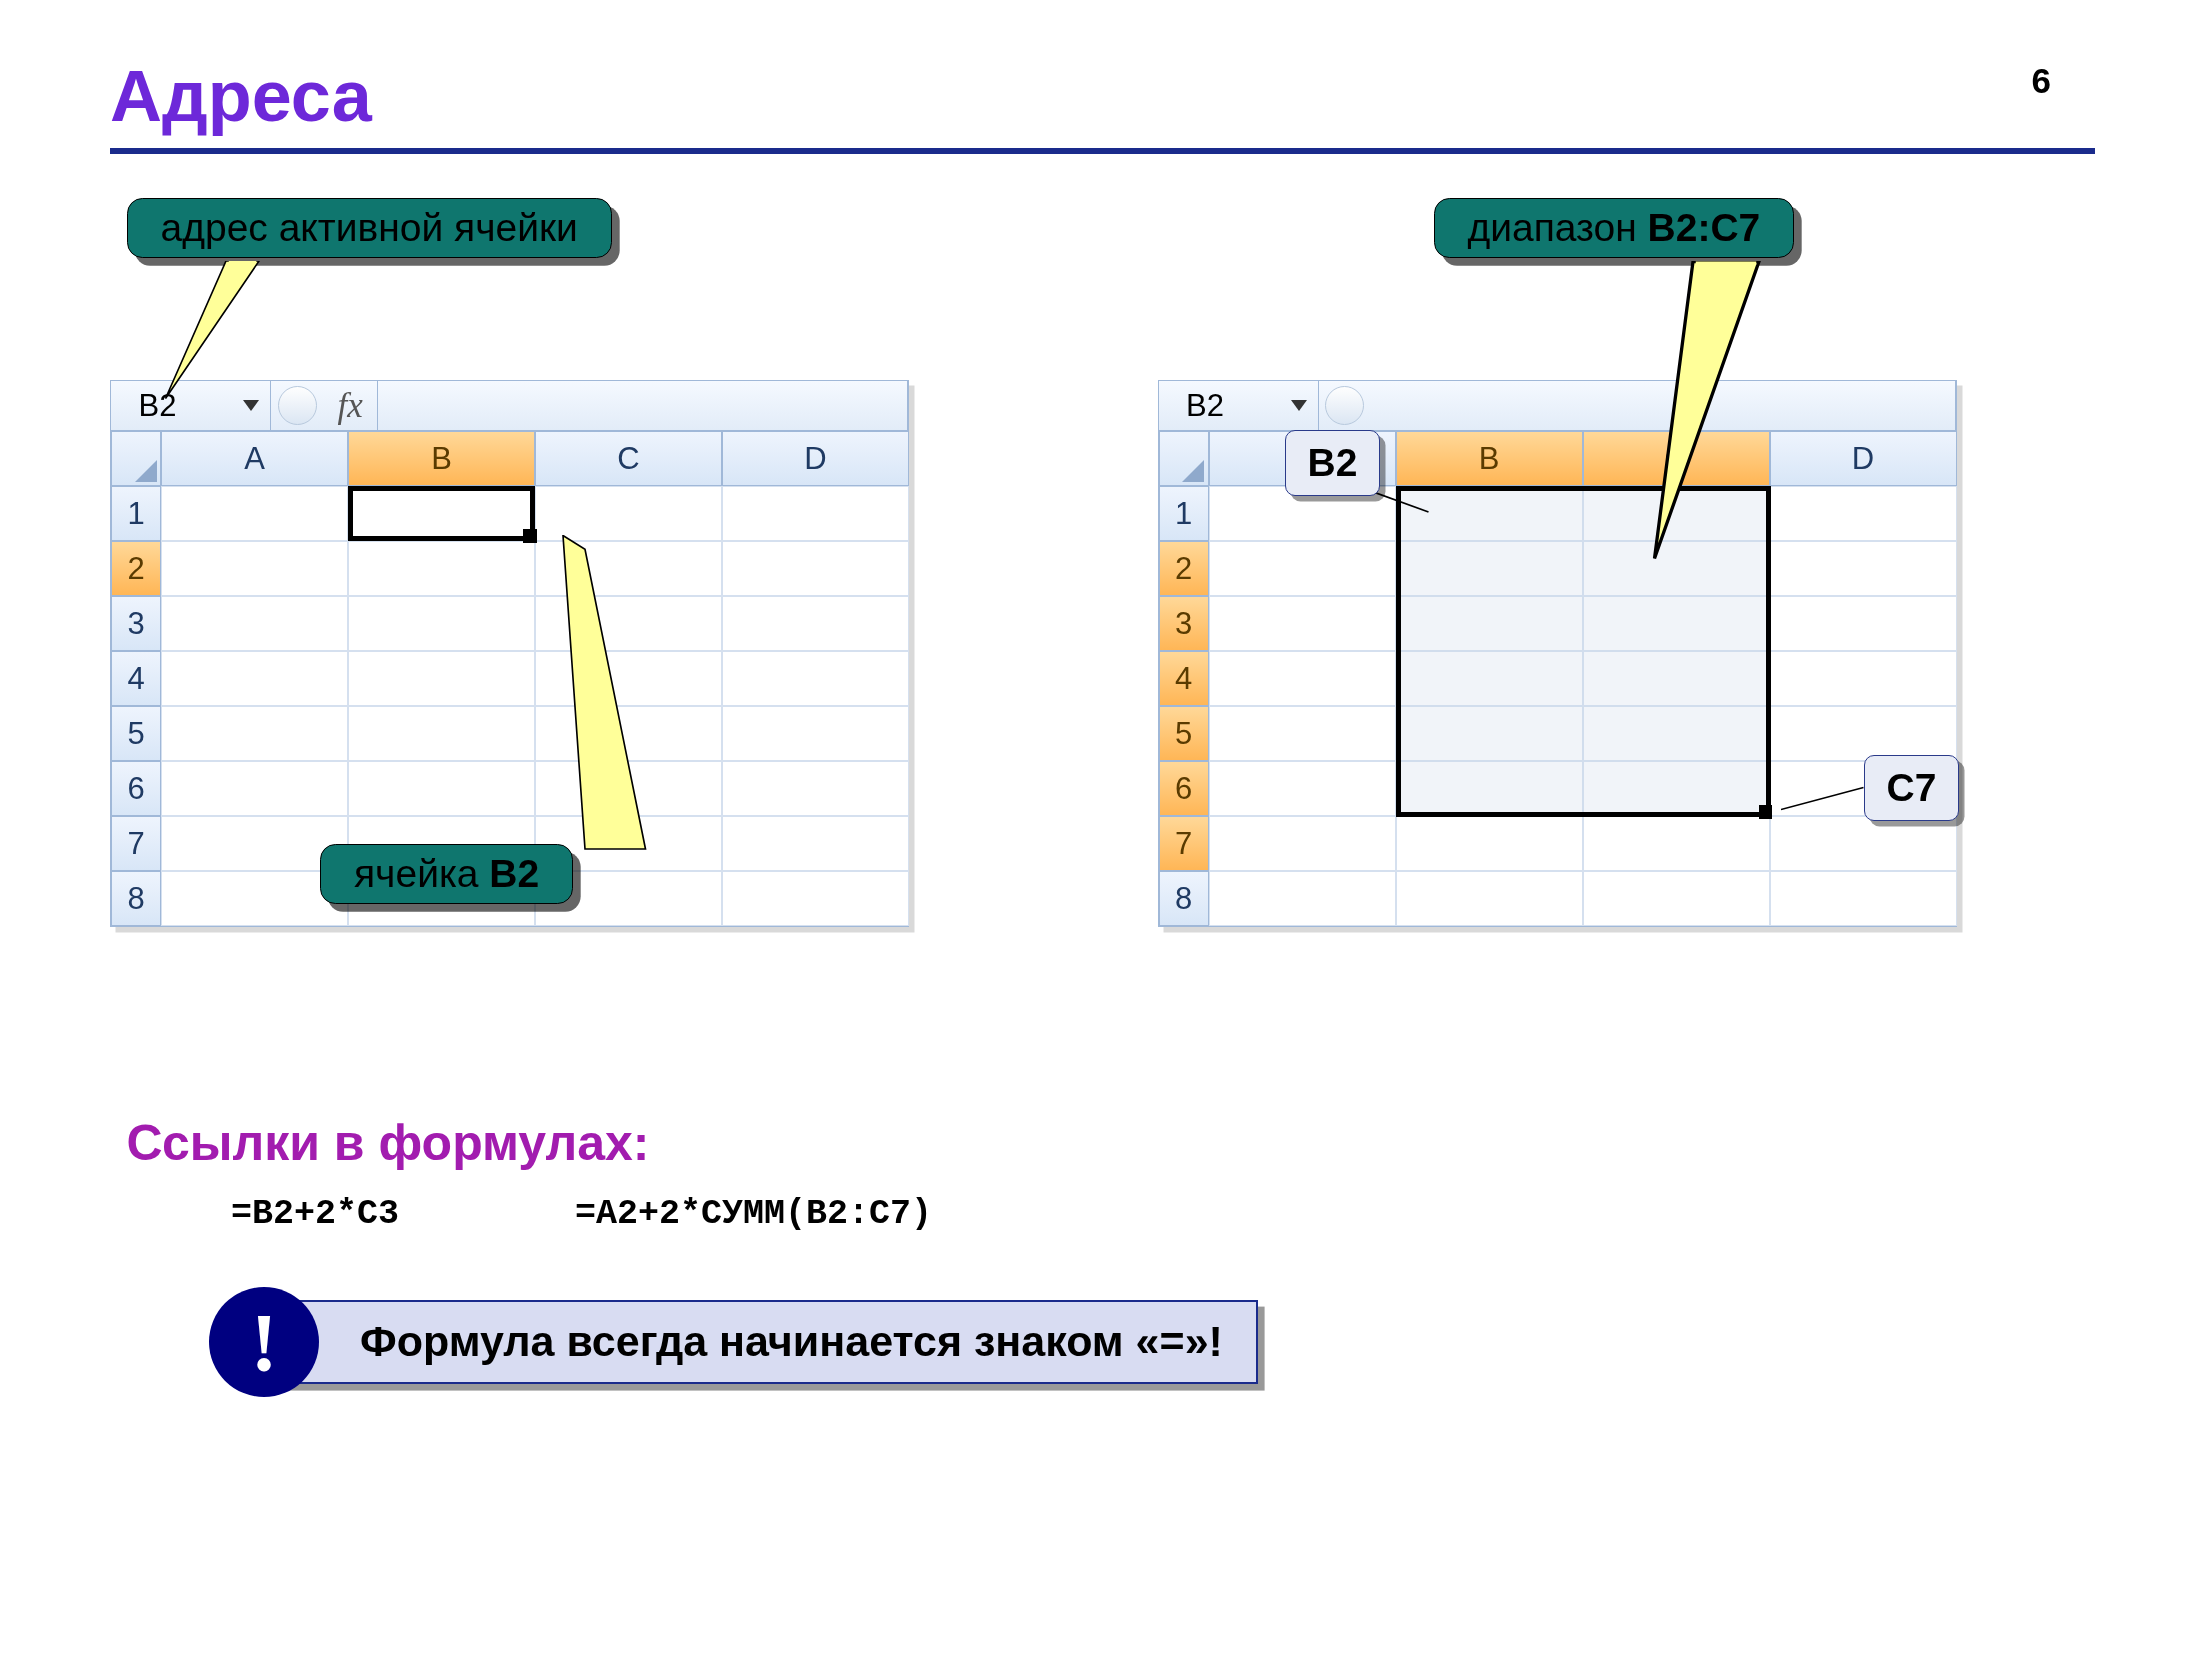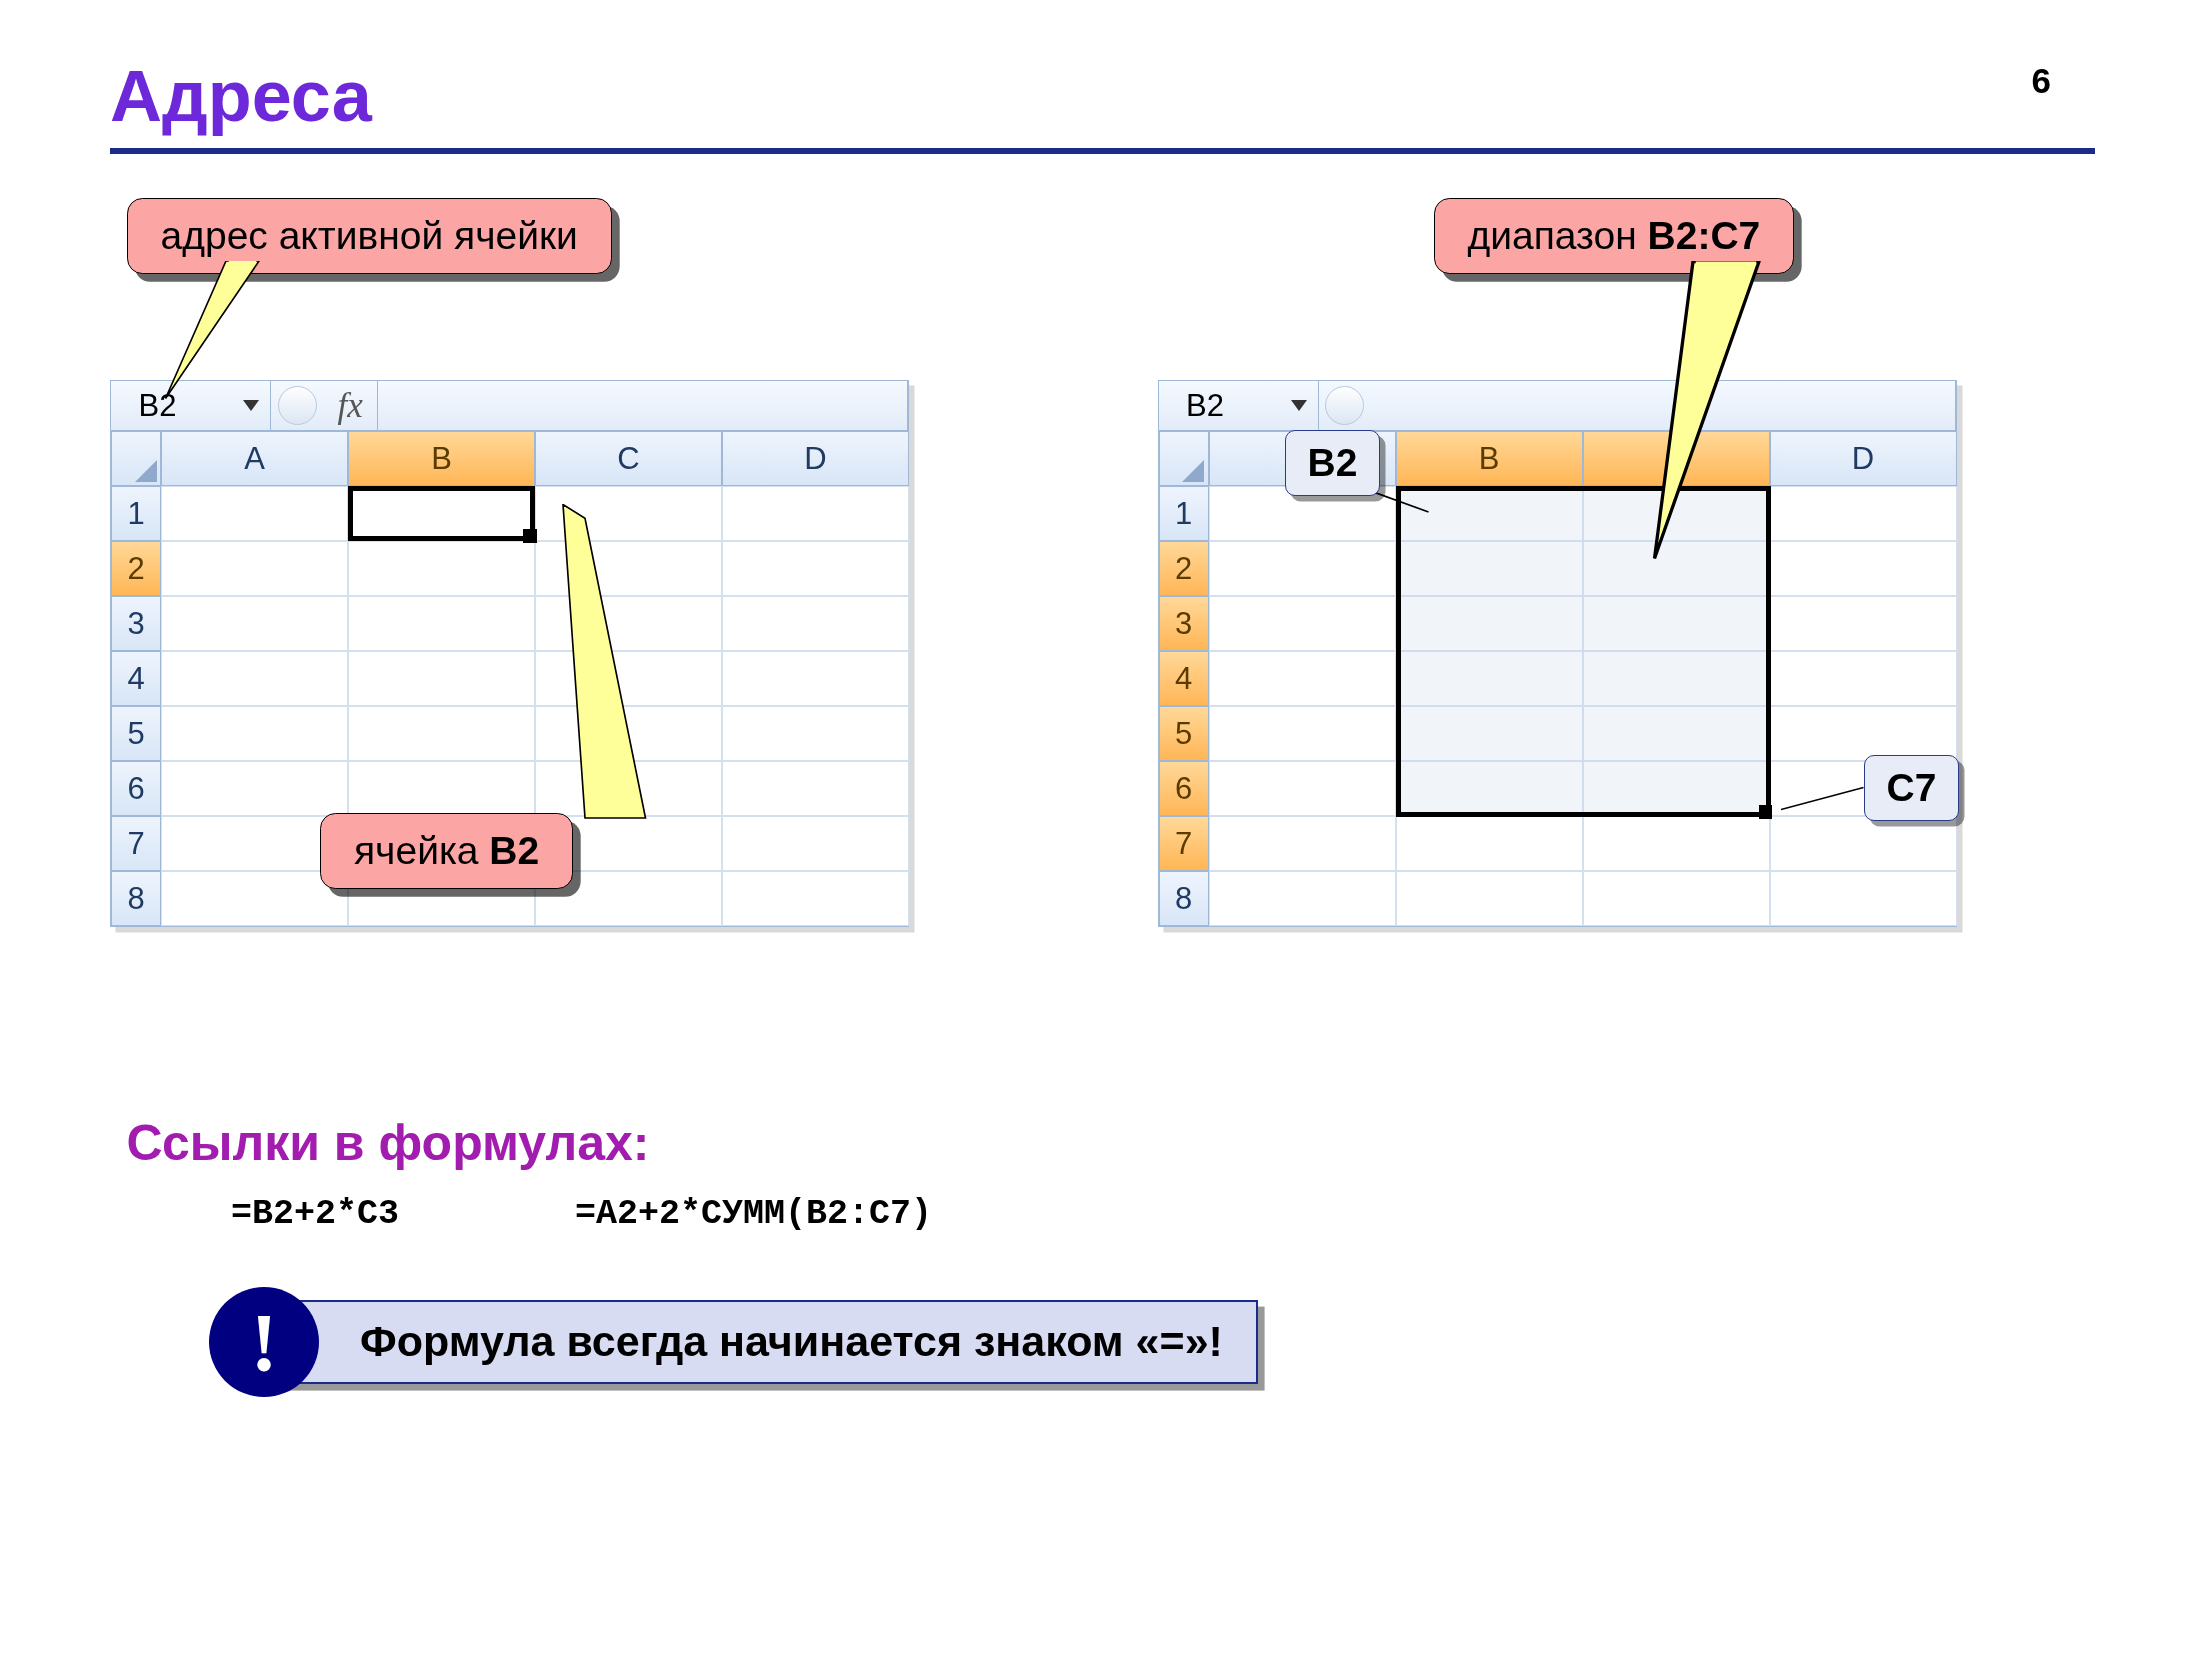--- a/index.html
+++ b/index.html
@@ -29,24 +29,24 @@
   .panels {
     display: flex;
     gap: 110px;
     margin-bottom: 66px;
   }
   .panel {
     position: relative;
     flex: 1;
   }
   .callout {
-    background: #fca5a5;
+    background: #0f766e;
     border: 1.7px solid #000;
     border-radius: 15.4px;
-    padding: 15px 33px;
+    padding: 7px 33px;
     font-size: 39px;
     display: inline-block;
     box-shadow: 7.7px 7.7px 0 rgba(0,0,0,0.6);
     position: relative;
   }
   .callout-wrap {
     position: absolute;
     z-index: 20;
   }
   .tail {
@@ -285,21 +285,21 @@
           <div class="cell"></div>
           <div class="cell"></div>
           <div class="cell"></div>
           <div class="cell"></div>
       </div>
       <div class="selection" style="left:237px; top:105px; width:187px; height:55px; background:transparent;">
         <div class="handle"></div>
       </div>
     </div>
 
-    <div class="callout-wrap" style="left:210px; top:615px;">
+    <div class="callout-wrap" style="left:210px; top:646px;">
       <svg class="tail" style="left:232px; top:-309px;" width="165" height="331" viewBox="0 0 300 600">
         <polygon points="20,0 60,25 170,570 60,570" fill="#ffff99" stroke="#000" stroke-width="3"></polygon>
       </svg>
       <div class="callout">
         <span>ячейка </span><b>B2</b>
       </div>
     </div>
   </div>
 
   <div class="panel">

